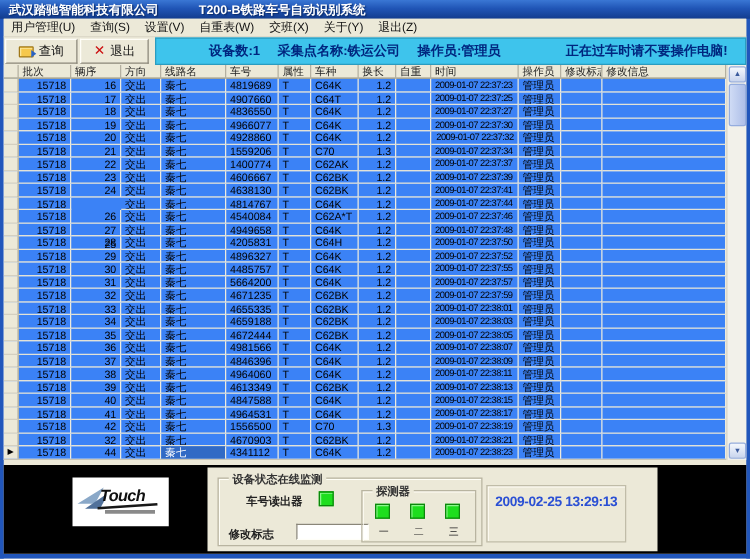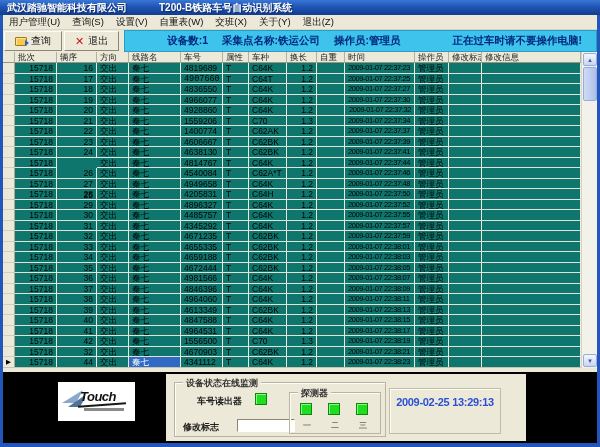--- a/index.html
+++ b/index.html
@@ -48,21 +48,21 @@
   .status-strip .s3 { margin-left:14px; }
   .status-strip .warn { margin-left:auto; margin-right:14px; }
 
   
   .grid { position:absolute; left:0; top:52px; width:578px; height:316px;
     background:#fff; font-size:8.5px; color:#000; overflow:hidden;
     border-bottom:1px solid #c8c4b4; }
   .g-header { display:flex; height:11px; background:#ece9d8; }
   .g-header .hc { height:11px; line-height:11px; padding-left:3px; overflow:hidden; white-space:nowrap;
     border-right:1px solid #b4b0a0; border-bottom:1px solid #98947f; color:#222; }
-  .g-row { display:flex; height:10.5px; background:#0f766e; }
+  .g-row { display:flex; height:10.5px; background:#3b82f6; }
   .g-row .c { height:10.5px; line-height:10px; padding:0 3px; overflow:hidden; white-space:nowrap;
     border-right:1px solid #eceade; border-bottom:1px solid #e2e2d6; }
   .g-row .ind { background:#ece9d8; border-right:1px solid #aca894; border-bottom:1px solid #d4d0c0;
     padding:0; text-align:center; font-size:6.5px; line-height:10.5px; color:#000; }
   .c.r { text-align:right; }
   .c.tm { font-size:7.5px; letter-spacing:-0.4px; }
   .c.sel { background:#316ac5; color:#fff; }
 
   
   .vscroll { position:absolute; left:578px; top:52px; width:16px; height:316px;
@@ -176,21 +176,21 @@
           <div class="c" style="width: 34px;">管理员</div>
           <div class="c" style="width: 33px;"></div>
           <div class="c" style="width: 99px;"></div>
         </div>
         <div class="g-row">
           <div class="c ind" style="width: 12px;"></div>
           <div class="c r" style="width: 42px;">15718</div>
           <div class="c r" style="width: 40px;">17</div>
           <div class="c" style="width: 32px;">交出</div>
           <div class="c" style="width: 52px;">秦七</div>
-          <div class="c" style="width: 42px; font-family: Liberation Mono, monospace;">4907660</div>
+          <div class="c" style="width: 42px;">4907660</div>
           <div class="c" style="width: 26px;">T</div>
           <div class="c" style="width: 38px;">C64T</div>
           <div class="c r" style="width: 30px;">1.2</div>
           <div class="c" style="width: 28px;"></div>
           <div class="c tm" style="width: 70px;">2009-01-07 22:37:25</div>
           <div class="c" style="width: 34px;">管理员</div>
           <div class="c" style="width: 33px;"></div>
           <div class="c" style="width: 99px;"></div>
         </div>
         <div class="g-row">
@@ -400,21 +400,21 @@
           <div class="c" style="width: 34px;">管理员</div>
           <div class="c" style="width: 33px;"></div>
           <div class="c" style="width: 99px;"></div>
         </div>
         <div class="g-row">
           <div class="c ind" style="width: 12px;"></div>
           <div class="c r" style="width: 42px;">15718</div>
           <div class="c r" style="width: 40px;">31</div>
           <div class="c" style="width: 32px;">交出</div>
           <div class="c" style="width: 52px;">秦七</div>
-          <div class="c" style="width: 42px;">4345292</div>
+          <div class="c" style="width: 42px;">5664200</div>
           <div class="c" style="width: 26px;">T</div>
           <div class="c" style="width: 38px;">C64K</div>
           <div class="c r" style="width: 30px;">1.2</div>
           <div class="c" style="width: 28px;"></div>
           <div class="c tm" style="width: 70px;">2009-01-07 22:37:57</div>
           <div class="c" style="width: 34px;">管理员</div>
           <div class="c" style="width: 33px;"></div>
           <div class="c" style="width: 99px;"></div>
         </div>
         <div class="g-row">

